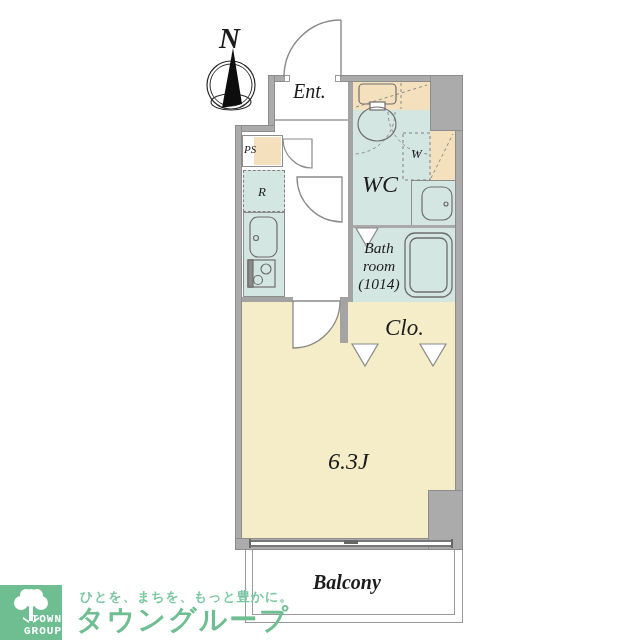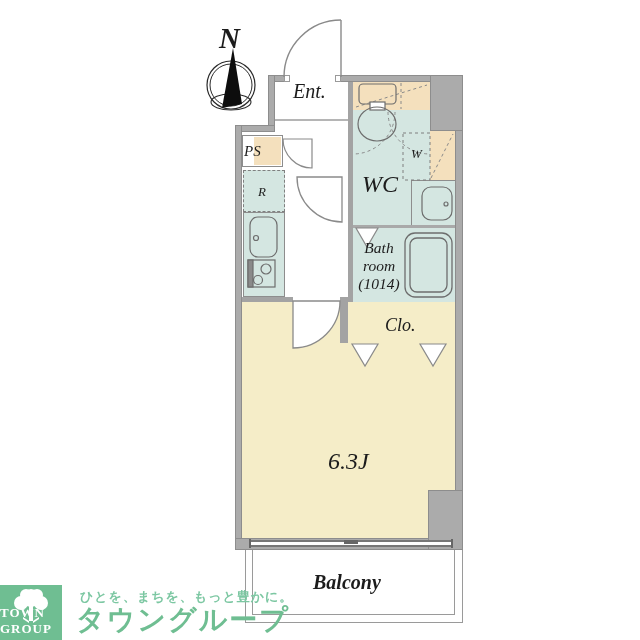--- a/index.html
+++ b/index.html
@@ -11,22 +11,22 @@
   .tan{background:#f4e0bd;}
   .cream{background:#f5edc8;}
   .whitefloor{background:#ffffff;}
   .lbl{position:absolute;font-style:italic;color:#1c1c1c;white-space:nowrap;line-height:1;}
   .thinline{position:absolute;background:#a9a9a9;}
   svg{display:block;}
   #fixtures{position:absolute;left:0;top:0;z-index:30;pointer-events:none;}
   .balc{position:absolute;border:1px solid #9a9a9a;border-top:none;box-sizing:border-box;background:transparent;}
   
   #logo-square{position:absolute;left:0;top:585px;width:62px;height:55px;background:#6fbe92;z-index:40;}
-  #logo-square .townGroup{position:absolute;left:0;right:0;bottom:3px;text-align:left;
-      font-family:Liberation Serif, serif;font-weight:bold;font-size:13px;letter-spacing:1px;color:#fff;}
+  #logo-square .townGroup{position:absolute;left:0;right:0;bottom:3px;text-align:right;
+      font-family:Liberation Mono, monospace;font-weight:bold;font-size:11px;letter-spacing:1px;color:#fff;}
   #tagline{position:absolute;left:80px;top:588px;font-family:"DejaVu Sans",sans-serif;
       font-weight:bold;font-size:13px;color:#7cc7a2;z-index:40;letter-spacing:1px;}
   #brand{position:absolute;left:76px;top:601px;font-family:"DejaVu Sans",sans-serif;
       font-weight:bold;font-size:28px;color:#6fbe92;z-index:40;letter-spacing:2px;}
 </style>
 </head>
 <body>
 
 <div id="stage">
 
@@ -142,30 +142,30 @@
     <g>
       <circle cx="231" cy="85" r="24" fill="none" stroke="#2b2b2b" stroke-width="1.2"></circle>
       <circle cx="231" cy="85" r="21" fill="none" stroke="#2b2b2b" stroke-width="1"></circle>
       <ellipse cx="231" cy="102" rx="20" ry="8" fill="none" stroke="#2b2b2b" stroke-width="1.1"></ellipse>
       <polygon points="233,48 222,108 242,104" fill="#0d0d0d"></polygon>
     </g>
   </svg>
 
   <div class="lbl" style="left:219px;top:24px;font-size:29px;font-weight:bold;z-index:35;">N</div>
   <div class="lbl" style="left:293px;top:81px;font-size:20px;z-index:35;">Ent.</div>
-  <div class="lbl" style="left:244px;top:144px;font-size:15px;z-index:35;">PS</div>
+  <div class="lbl" style="left:244px;top:144px;font-size:11px;z-index:35;">PS</div>
   <div class="lbl" style="left:258px;top:185px;font-size:13px;z-index:35;">R</div>
   <div class="lbl" style="left:362px;top:172px;font-size:24px;z-index:35;">WC</div>
   <div class="lbl" style="left:411px;top:147px;font-size:13px;z-index:35;">W</div>
   <div class="lbl" style="left:355px;top:239px;width:48px;text-align:center;font-size:15.5px;line-height:1.15;z-index:35;">
     <div>Bath</div>
     <div>room</div>
     <div>(1014)</div>
   </div>
-  <div class="lbl" style="left:385px;top:316px;font-size:18px;z-index:35;">Clo.</div>
+  <div class="lbl" style="left:385px;top:316px;font-size:23px;z-index:35;">Clo.</div>
   <div class="lbl" style="left:328px;top:449px;font-size:24px;z-index:35;">6.3J</div>
   <div class="lbl" style="left:313px;top:572px;font-size:20px;z-index:35;font-weight:bold;">Balcony</div>
 
   <div id="logo-square">
     <svg width="62" height="44" viewBox="0 0 62 44">
       <g fill="#ffffff">
         <circle cx="31" cy="13" r="9"></circle>
         <circle cx="21" cy="18" r="7"></circle>
         <circle cx="41" cy="18" r="7"></circle>
         <circle cx="26" cy="10" r="6"></circle>

